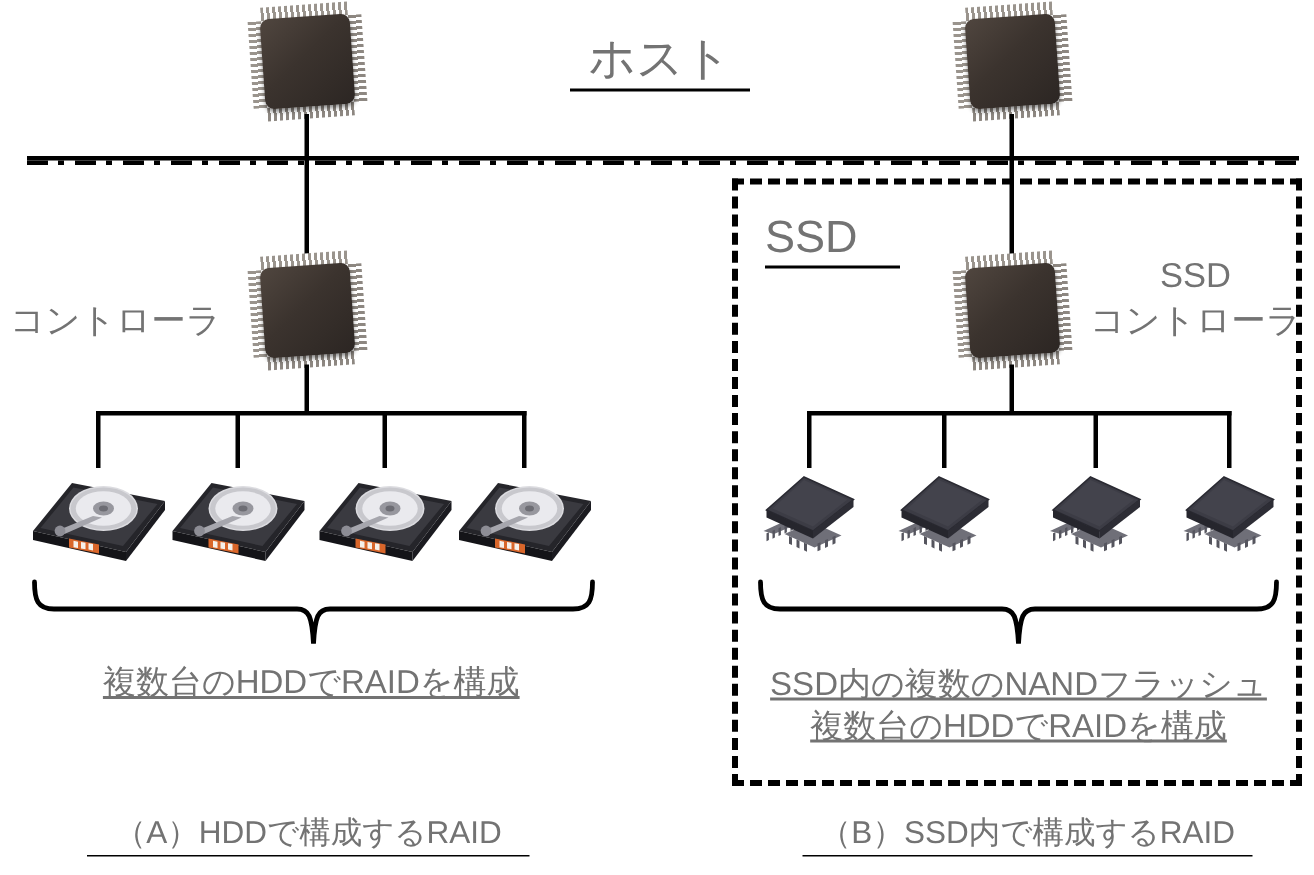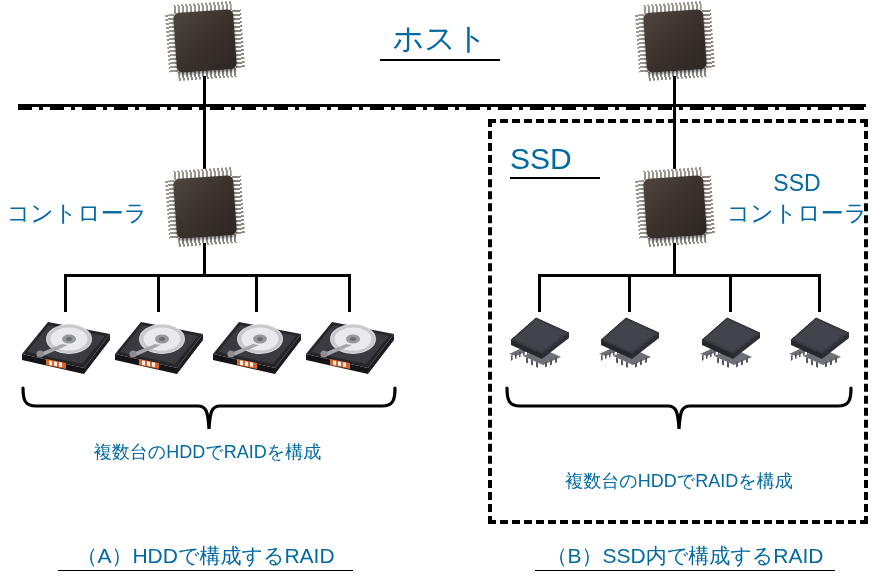--- a/index.html
+++ b/index.html
@@ -14,38 +14,39 @@
     background:#ffffff;
     overflow:hidden;
   }
 
   
   .label{
     position:absolute;
     white-space:pre;
     text-align:center;
     line-height:1.18;
-    color:#0369a1;
+    color:#737373;
     letter-spacing:0px;
   }
   .host-title{
     font-size:31px;
     border-bottom:2px solid #000;
     padding-bottom:1px;
   }
   .ssd-box-title{
     font-size:30px;
     border-bottom:2px solid #000;
     padding-bottom:1px;
   }
   .ctrl-label{
     font-size:23px;
   }
   .brace-caption{
-    font-size:18px;
+    font-size:22px;
+    text-decoration:underline;
   }
   .fig-caption{
     font-size:21px;
     border-bottom:1.6px solid #000;
     padding-bottom:1px;
   }
 
   
   .vline{position:absolute;background:#000;width:3px;}
   .hline{position:absolute;background:#000;height:3px;}
@@ -386,19 +387,20 @@
 
   <div class="brace" style="left:498px;top:386px;width:362px;height:45px;">
     <svg viewBox="0 0 362 45" width="362" height="45">
       <path d="M9,2 C9,14 11,20 22,20 L170,20 C178,20 180,25 181,43
                C182,25 184,20 192,20 L340,20 C351,20 353,14 353,2" fill="none" stroke="#000" stroke-width="3.2" stroke-linecap="round"></path>
     </svg>
   </div>
 
   <div class="label brace-caption" style="left:35px;top:442px;width:345px;">複数台のHDDでRAIDを構成</div>
 
+  <div class="label brace-caption" style="left:500px;top:443px;width:358px;">SSD内の複数のNANDフラッシュ</div>
   <div class="label brace-caption" style="left:500px;top:471px;width:358px;">複数台のHDDでRAIDを構成</div>
 
   <div class="label fig-caption" style="left:58px;top:544px;width:295px;">（A）HDDで構成するRAID</div>
 
   <div class="label fig-caption" style="left:535px;top:544px;width:300px;">（B）SSD内で構成するRAID</div>
 
 </div>
 
 </body></html>

